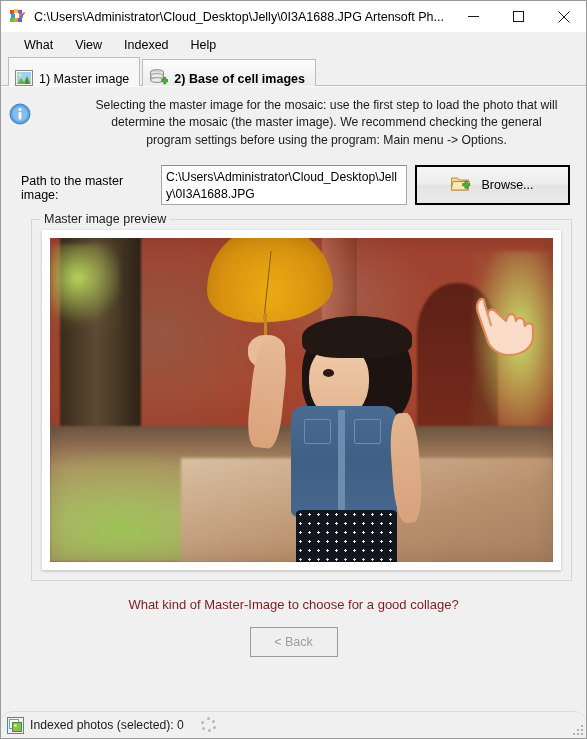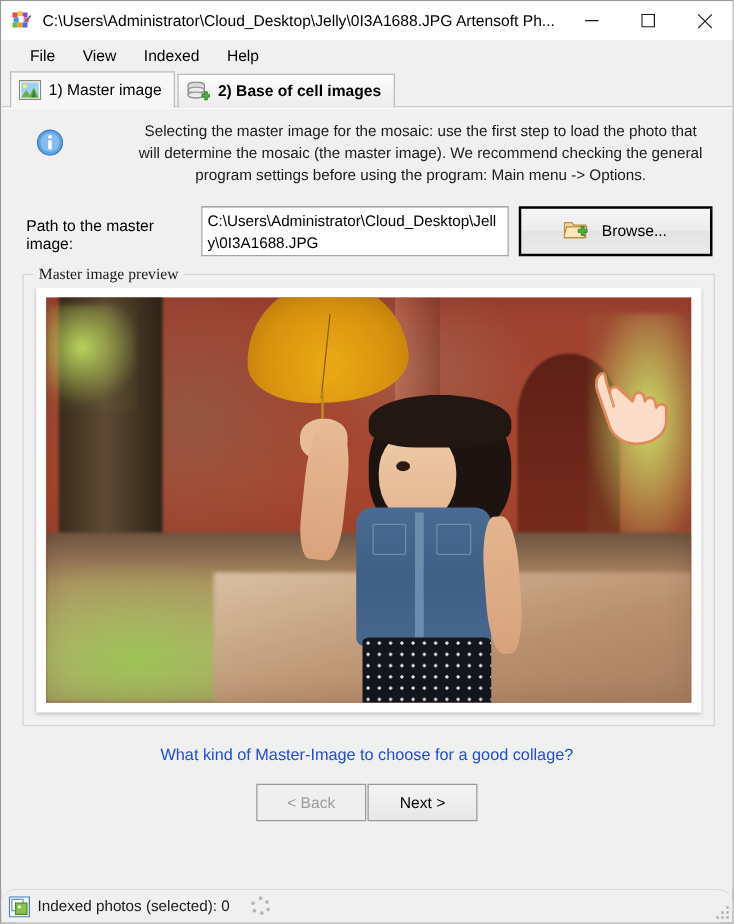--- a/index.html
+++ b/index.html
@@ -93,21 +93,21 @@
     content: "";
     position: absolute;
     left: 0; right: 0; bottom: 0;
     height: 1px;
     background: #bcbcbc;
   }
   .tab {
     height: 27px;
     box-sizing: border-box;
     display: flex;
-    align-items: center;
+    align-items: flex-end;
     padding: 0 10px 0 6px;
     border: 1px solid #bcbcbc;
     border-bottom: none;
     background: linear-gradient(to bottom, #fdfdfd 0%, #ececec 100%);
     font-size: 12.5px;
     color: #000;
     position: relative;
     z-index: 1;
     white-space: nowrap;
   }
@@ -123,21 +123,21 @@
   .page {
     flex: 1 1 auto;
     background: #f0f0f0;
     position: relative;
     border-top: 1px solid #fdfdfd;
   }
 
   .info-row {
     display: flex;
     align-items: flex-start;
-    padding: 10px 14px 0 28px;
+    padding: 10px 14px 0 8px;
     gap: 48px;
   }
   .info-icon { flex: 0 0 auto; margin-top: 6px; }
   .info-text {
     flex: 1 1 auto;
     font-size: 12.2px;
     color: #1b1b1b;
     line-height: 1.42;
     text-align: center;
     padding-left: 10px;
@@ -190,25 +190,24 @@
     justify-content: center;
     font-size: 12.5px;
     color: #000;
     gap: 10px;
     position: relative;
   }
 
   
   .groupbox {
     position: relative;
-    margin: 14px 14px 0 17px;
+    margin: 14px 14px 0 30px;
     border: 1px solid #d5d5d5;
     padding: 10px;
     background: transparent;
-    font-family: Liberation Serif, serif;
   }
   .groupbox-title {
     position: absolute;
     top: -8px;
     left: 8px;
     background: #f0f0f0;
     padding: 0 4px;
     font-size: 12.5px;
     color: #1b1b1b;
   }
@@ -392,21 +391,21 @@
     box-shadow: inset 0 0 22px rgba(0,0,0,0.12);
   }
 
   
   .help-link-row {
     text-align: center;
     margin-top: 14px;
   }
   .help-link {
     font-size: 13px;
-    color: #1d4ed8;
+    color: #7f1d1d;
     text-decoration: none;
   }
   .wizard-buttons {
     display: flex;
     justify-content: center;
     gap: 1px;
     margin-top: 14px;
     position: relative;
   }
   .wz-btn {
@@ -498,21 +497,21 @@
       <div class="win-btn">
         <svg width="12" height="12" viewBox="0 0 12 12">
             <line x1="0.5" y1="0.5" x2="11.5" y2="11.5" stroke="#1a1a1a" stroke-width="1"></line>
             <line x1="11.5" y1="0.5" x2="0.5" y2="11.5" stroke="#1a1a1a" stroke-width="1"></line>
           </svg>
       </div>
     </div>
   </div>
 
   <div class="menubar">
-    <div class="menu-item">File</div>
+    <div class="menu-item">What</div>
     <div class="menu-item">View</div>
     <div class="menu-item">Indexed</div>
     <div class="menu-item">Help</div>
   </div>
 
   <div class="tabstrip">
     <div class="tab selected">
       <span class="tab-icon">
         <svg width="18" height="16" viewBox="0 0 18 16">
           <rect x="0.5" y="0.5" width="17" height="15" fill="#f7f7f2" stroke="#8a8a7a"></rect>
@@ -600,21 +599,20 @@
         </div>
       </div>
     </div>
 
     <div class="help-link-row">
       <a href="#" class="help-link">What kind of Master-Image to choose for a good collage?</a>
     </div>
 
     <div class="wizard-buttons">
       <div class="wz-btn disabled">&lt; Back</div>
-      <div class="wz-btn">Next &gt;</div>
     </div>
 
     <div class="hand-cursor" id="hand-browse">
       <svg width="72" height="72" viewBox="0 0 72 72">
         <path d="M14 6 C10 8 9 14 11 20 L20 46 C22 54 30 62 42 62 C56 62 66 54 66 44 L66 34 C66 30 60 29 58 33
                  L57 28 C56 24 50 24 49 28 L48 24 C47 20 41 20 40 25 L39 28 L28 18
                  C25 15 20 17 21 22 L24 32 L18 12 C17 7 17 5 14 6 Z" fill="#fbdcc8" stroke="#e08a5a" stroke-width="2.2" stroke-linejoin="round"></path>
         <path d="M24 32 L21 22" fill="none" stroke="#e0a382" stroke-width="1.4"></path>
       </svg>
     </div>

